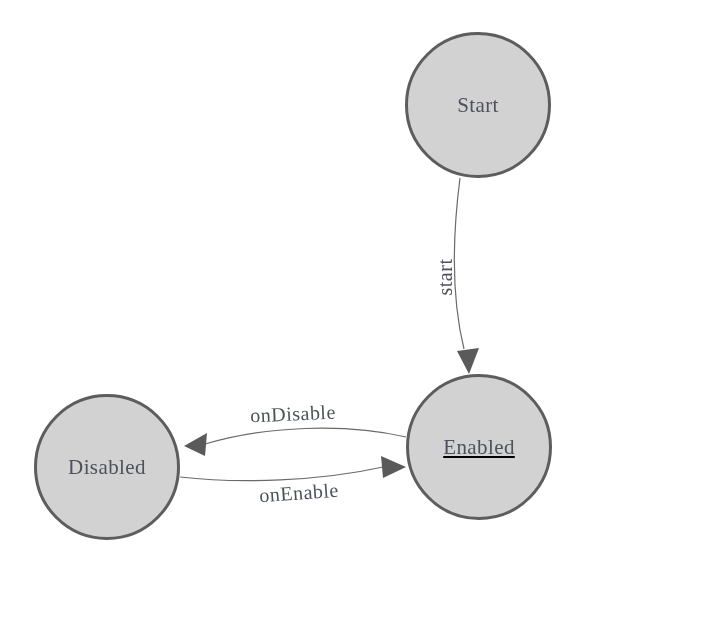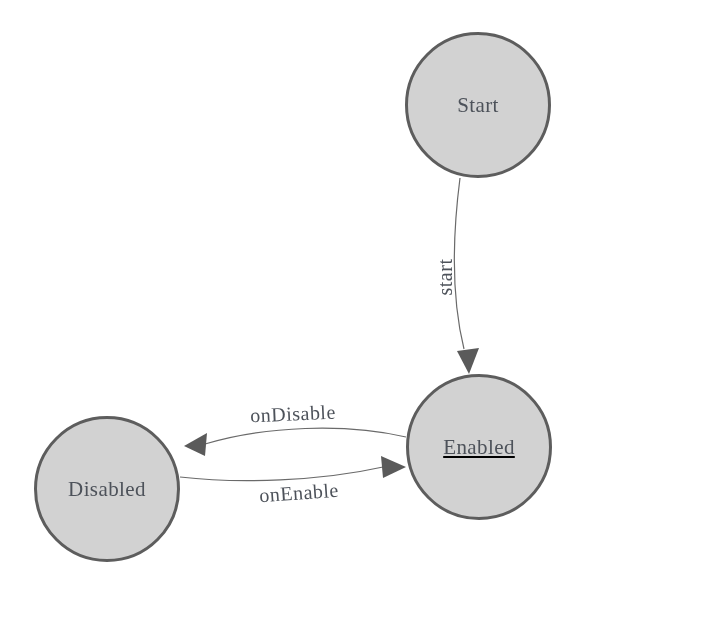--- a/index.html
+++ b/index.html
@@ -42,21 +42,21 @@
     width: 146px; height: 146px;
     border-radius: 50%;
     background: var(--node-fill);
     border: 3px solid var(--node-border);
     display: flex;
     align-items: center;
     justify-content: center;
   }
   .node-start    { left: 405px; top: 32px;  }
   .node-enabled  { left: 406px; top: 374px; text-decoration: underline; }
-  .node-disabled { left: 34px;  top: 416px; }
+  .node-disabled { left: 34px;  top: 394px; }
   .node-label {
     font-size: 21px;
     color: var(--label-text);
     letter-spacing: 0.4px;
   }
   .edge-label {
     position: absolute;
     font-size: 20px;
     color: var(--label-text);
     letter-spacing: 0.5px;

